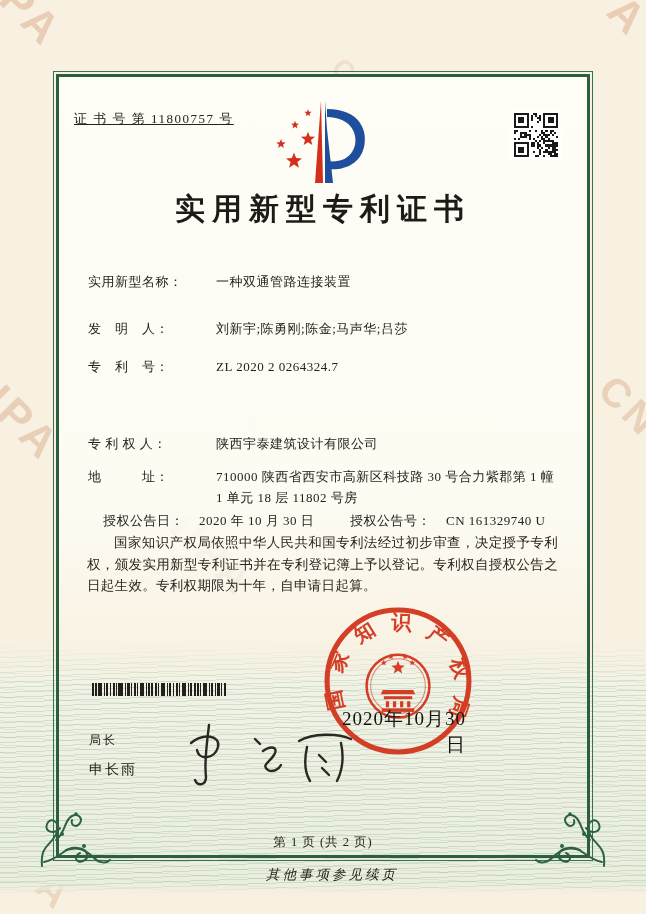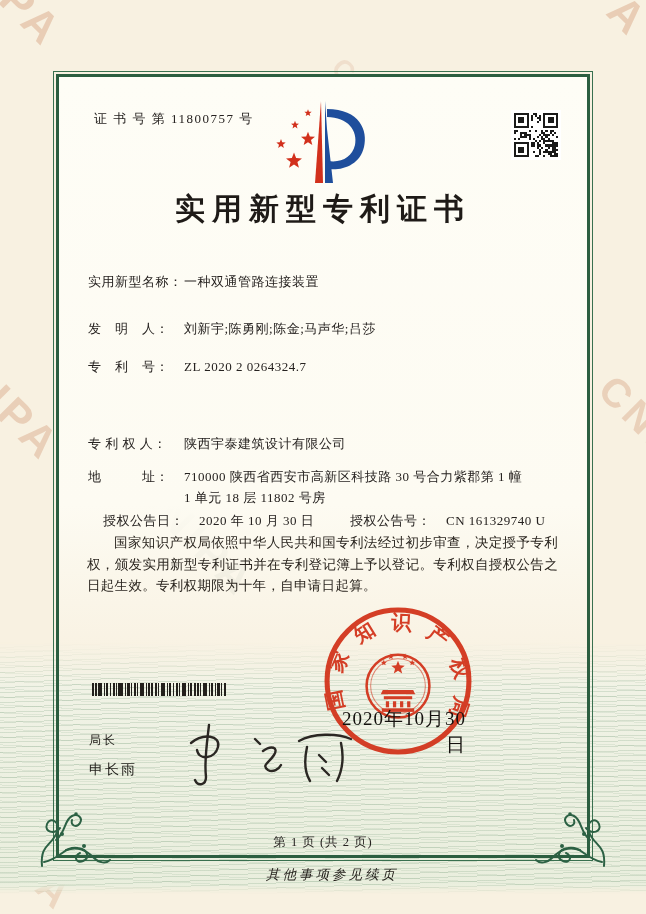--- a/index.html
+++ b/index.html
@@ -42,33 +42,33 @@
     position:absolute;left:53px;top:71px;width:540px;height:790px;
     box-sizing:border-box;border:1px solid #39704f;padding:2px;z-index:1;
   }
   .frame-inner{
     position:relative;width:100%;height:100%;box-sizing:border-box;
     border:3px solid #2c5e40;
     background:linear-gradient(180deg,#fefdf6 0%,#fdfbf2 55%,rgba(253,251,242,0) 76%);
   }
 
   
-  .cert-no{position:absolute;left:35px;top:33px;font-size:13px;letter-spacing:1.5px;}
+  .cert-no{position:absolute;left:15px;top:33px;font-size:13px;letter-spacing:1.5px;text-decoration:underline;}
   .logo{position:absolute;left:205px;top:22px;width:118px;height:88px;}
   .qr{position:absolute;left:452px;top:33px;width:50px;height:50px;background:#fff;padding:3px;box-sizing:border-box;}
   .qr svg{width:100%;height:100%;display:block;}
   .title{
     position:absolute;left:0;top:112px;width:100%;text-align:center;
     font-size:30px;font-weight:bold;letter-spacing:7px;color:#1e1a17;
   }
 
   
   .row{position:absolute;left:29px;width:472px;display:flex;font-size:13px;line-height:21px;letter-spacing:.5px;}
   .row .lbl{flex:none;width:96px;}
-  .row .val{flex:1;}
+  .row .val{flex:1;margin-left:32px;}
   .row-1{top:194px;} .row-2{top:241px;} .row-3{top:279px;}
   .row-4{top:318px;} .row-5{top:356px;} .row-6{top:389px;}
   .row-6 .val{max-width:345px;}
   .row-grant{top:433px;position:absolute;left:29px;width:472px;font-size:13px;line-height:21px;letter-spacing:.5px;}
   .grant-pair{display:inline-flex;}
   .grant-pair .lbl{flex:none;width:96px;margin-left:15px;}
   .gp2{position:absolute;left:247px;top:0;}
   .gp2 .lbl{width:96px;}
 
   

